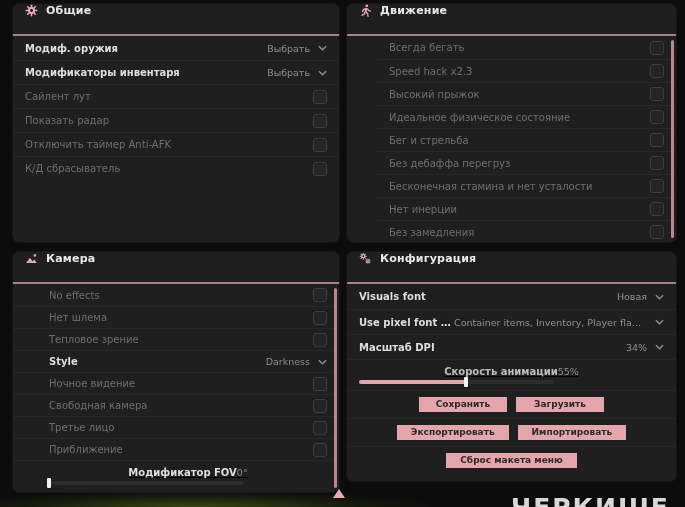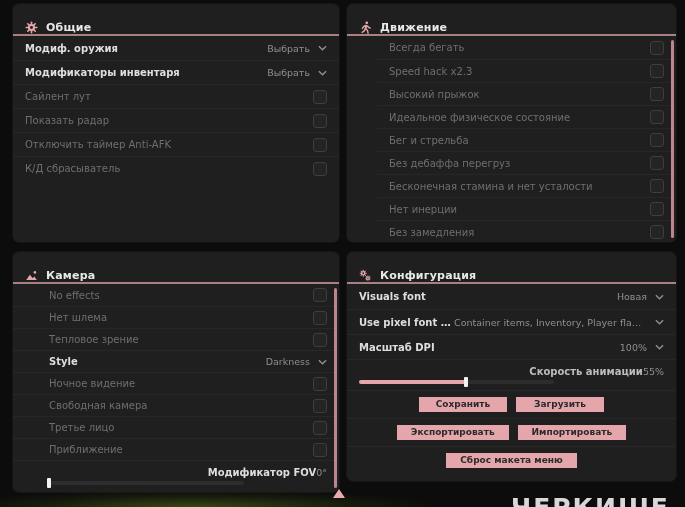--- a/index.html
+++ b/index.html
@@ -1,19 +1,19 @@
 <!DOCTYPE html>
 <html><head>
 <meta charset="utf-8">
 <style>
   html,body{margin:0;padding:0;background:#0c0c0c;}
   #screen{position:relative;width:685px;height:507px;overflow:hidden;background:#0c0c0c;
           font-family:"DejaVu Sans",sans-serif;-webkit-font-smoothing:antialiased;}
   .panel{position:absolute;background:#1f1f1f;border-radius:6px;box-shadow:0 0 0 1px #151515;}
-  .phead{display:flex;align-items:flex-end;gap:8px;height:30px;padding:0 12px;
+  .phead{display:flex;align-items:flex-start;gap:8px;height:30px;padding:0 12px;
          border-bottom:2px solid #ab8085;}
   .picon{display:flex;align-items:center;}
   .picon svg{width:13px;height:13px;display:block;}
   .ptitle{color:#e8e8e8;font-size:11px;font-weight:bold;letter-spacing:.2px;}
   .pbody{position:relative;}
   .row{display:flex;align-items:center;justify-content:space-between;
        padding:0 12px;border-top:1px solid #272727;box-sizing:border-box;}
   .pbody .row:first-child{border-top:none;}
   .g-rows .row{height:24px;}
   .m-rows .row{height:23px;margin-left:30px;}
@@ -22,21 +22,21 @@
   .lbl{font-size:10px;white-space:nowrap;overflow:hidden;text-overflow:ellipsis;}
   .dim{color:#6f6f6f;}
   .bright{color:#dedede;font-weight:bold;}
   .dd{display:flex;align-items:center;gap:8px;cursor:pointer;text-align:right;}
   .ddv{color:#8f8f8f;font-size:9.5px;white-space:nowrap;}
   .chev svg{width:9px;height:6px;display:block;}
   .cb{width:12px;height:12px;flex:0 0 12px;border:1px solid #3e3e3e;border-radius:3px;
       background:#242424;cursor:pointer;}
   .sbar{position:absolute;width:3px;right:2px;background:#bd868c;border-radius:2px;}
   .slider-row{flex-direction:column;align-items:stretch;justify-content:center;gap:3px;}
-  .srtop{display:flex;align-items:center;justify-content:flex-end;}
+  .srtop{display:flex;align-items:center;justify-content:center;text-decoration:underline;}
   .sval{color:#8f8f8f;font-size:9.5px;}
   .track{position:relative;width:195px;height:4px;background:#2d2d2d;border-radius:2px;cursor:pointer;}
   .fill{position:relative;height:100%;background:#e4a6ab;border-radius:2px;}
   .handle{position:absolute;right:-2px;top:-3px;width:4px;height:10px;background:#f2f2f2;border-radius:1px;}
   .btnrow{display:flex;align-items:center;justify-content:center;gap:9px;height:27px;
           border-top:1px solid #272727;}
   .btn{background:#e4a6ab;color:#2b2b2b;border:none;border-radius:0;height:15px;
        min-width:88px;padding:0 14px;font-family:"DejaVu Sans",sans-serif;
        font-size:9px;font-weight:bold;cursor:pointer;line-height:15px;}
   #watermark{position:absolute;left:511px;top:493px;font-size:25px;font-weight:bold;
@@ -273,21 +273,21 @@
           <span class="chev">
               <svg viewBox="0 0 10 6">
                 <path d="M1 1l4 4 4-4" stroke="#8f8f8f" stroke-width="1.6" fill="none"></path>
               </svg>
             </span>
         </span>
       </div>
       <div class="row">
         <span class="lbl bright">Масштаб DPI</span>
         <span class="dd">
-          <span class="ddv">100%</span>
+          <span class="ddv">34%</span>
           <span class="chev">
               <svg viewBox="0 0 10 6">
                 <path d="M1 1l4 4 4-4" stroke="#8f8f8f" stroke-width="1.6" fill="none"></path>
               </svg>
             </span>
         </span>
       </div>
       <div class="row slider-row" style="height:31px">
         <div class="srtop">
           <span class="lbl bright" style="color:#bdbdbd">Скорость анимации</span>

